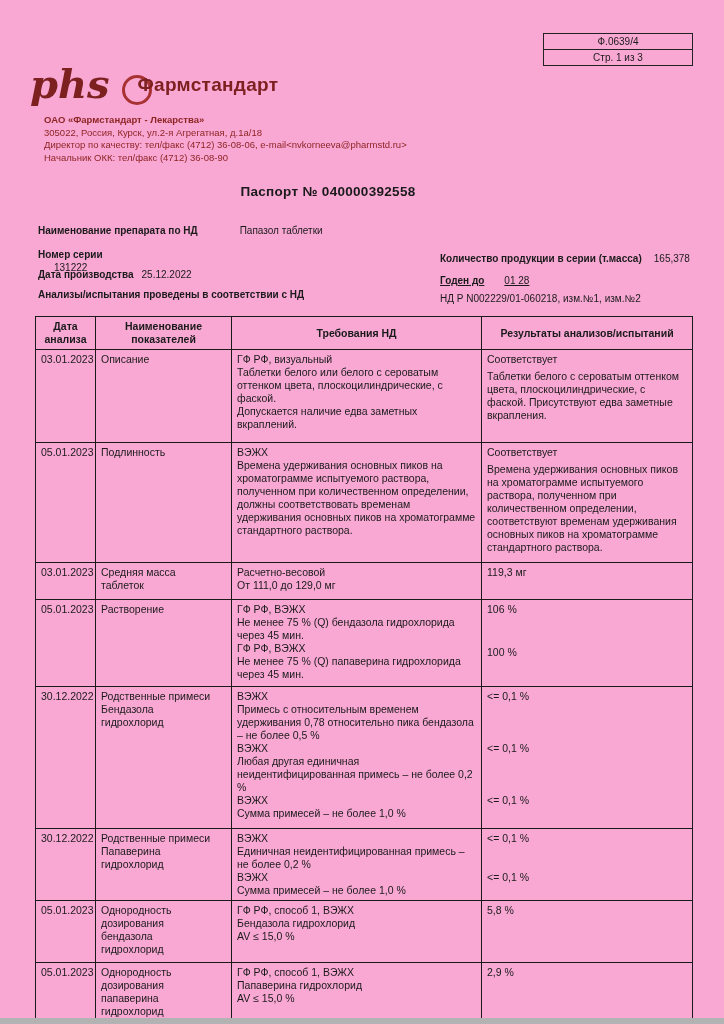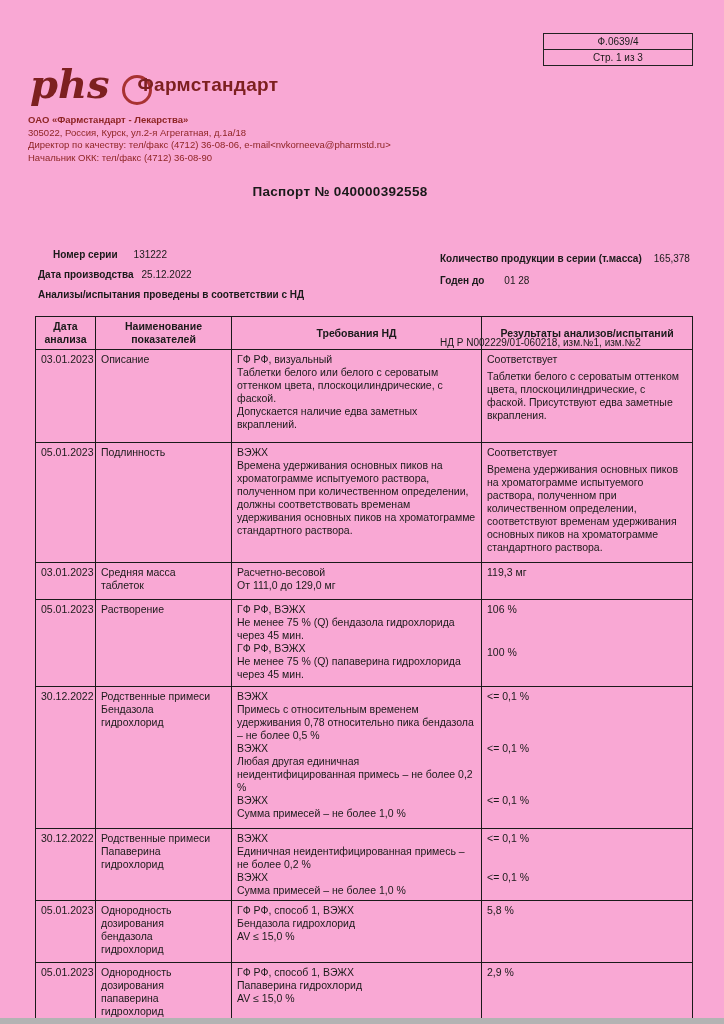--- a/index.html
+++ b/index.html
@@ -8,35 +8,35 @@
   
   .form-box{position:absolute;left:543px;top:33px;width:148px;border:1px solid #222;}
   .form-box-cell{padding:1px 6px;font-size:10px;text-align:center;line-height:13px;}
   .form-box-cell:first-child{border-bottom:1px solid #222;}
   
   .logo{position:absolute;left:30px;top:62px;height:48px;color:#7d2020;white-space:nowrap;text-align:center;}
   .logo-phs{font-family:"DejaVu Serif",serif;font-style:italic;font-weight:bold;font-size:40px;line-height:44px;}
   .logo-word{font-weight:bold;font-size:19px;margin-left:28px;position:relative;top:-7px;letter-spacing:.3px;}
   .logo-ring{position:absolute;left:92px;top:13px;width:24px;height:24px;border:3px solid #a83232;border-radius:50%;}
   
-  .company{position:absolute;left:28px;top:114px;color:#8e2525;font-size:9.5px;line-height:12.5px;}
+  .company{position:absolute;left:44px;top:114px;color:#8e2525;font-size:9.5px;line-height:12.5px;}
   .company-line.first{font-weight:bold;}
   
   .doc-title{position:absolute;left:0;top:184px;width:656px;text-align:center;
-             font-weight:bold;font-size:13.5px;letter-spacing:.3px;padding-left:12px;}
+             font-weight:bold;font-size:13.5px;letter-spacing:.3px;}
   
   .field{position:absolute;display:flex;white-space:nowrap;font-size:10px;line-height:13px;}
   .field .lbl{font-weight:bold;}
   .f-name{left:38px;top:224px;} .f-name .val{margin-left:42px;}
-  .f-series{left:53px;top:248px;} .f-series .val{margin-left:16px;}
+  .f-series{left:38px;top:248px;flex-direction:column;} .f-series .val{margin-left:16px;}
   .f-qty{left:440px;top:252px;} .f-qty .val{margin-left:12px;}
   .f-prod{left:38px;top:268px;} .f-prod .val{margin-left:8px;}
-  .f-exp{left:440px;top:274px;} .f-exp .val{margin-left:20px;}
+  .f-exp{left:440px;top:274px;text-decoration:underline;} .f-exp .val{margin-left:20px;}
   .f-conform{left:38px;top:288px;}
-  .f-nd{left:440px;top:292px;margin-top:44px;}
+  .f-nd{left:440px;top:292px;}
   
   table.passport{position:absolute;left:35px;top:316px;width:657px;border-collapse:collapse;table-layout:fixed;}
   table.passport th,table.passport td{border:1px solid #1a1a1a;vertical-align:top;
       padding:3px 5px;font-size:10.5px;line-height:13px;font-weight:normal;text-align:left;}
   table.passport th{font-weight:bold;text-align:center;vertical-align:middle;}
   tr.rh th{height:22px;}
   tr.r0 td{height:86px;} tr.r1 td{height:113px;} tr.r2 td{height:30px;}
   tr.r3 td{height:80px;} tr.r4 td{height:135px;} tr.r5 td{height:65px;}
   tr.r6 td{height:55px;} tr.r7 td{height:53px;} tr.r8 td{height:61px;}
   .ln{min-height:0;}
@@ -60,20 +60,24 @@
 
   <div class="company">
     <div class="company-line first">ОАО «Фармстандарт - Лекарства»</div>
     <div class="company-line">305022, Россия, Курск, ул.2-я Агрегатная, д.1а/18</div>
     <div class="company-line">Директор по качеству: тел/факс (4712) 36-08-06, e-mail&lt;nvkorneeva@pharmstd.ru&gt;</div>
     <div class="company-line">Начальник ОКК: тел/факс (4712) 36-08-90</div>
   </div>
 
   <div class="doc-title">Паспорт № 040000392558</div>
 
+  <div class="field f-name">
+    <span class="lbl">Наименование препарата по НД</span>
+    <span class="val">Папазол таблетки</span>
+  </div>
   <div class="field f-series">
     <span class="lbl">Номер серии</span>
     <span class="val">131222</span>
   </div>
   <div class="field f-qty">
     <span class="lbl">Количество продукции в серии (т.масса)</span>
     <span class="val">165,378</span>
   </div>
   <div class="field f-prod">
     <span class="lbl">Дата производства</span>

